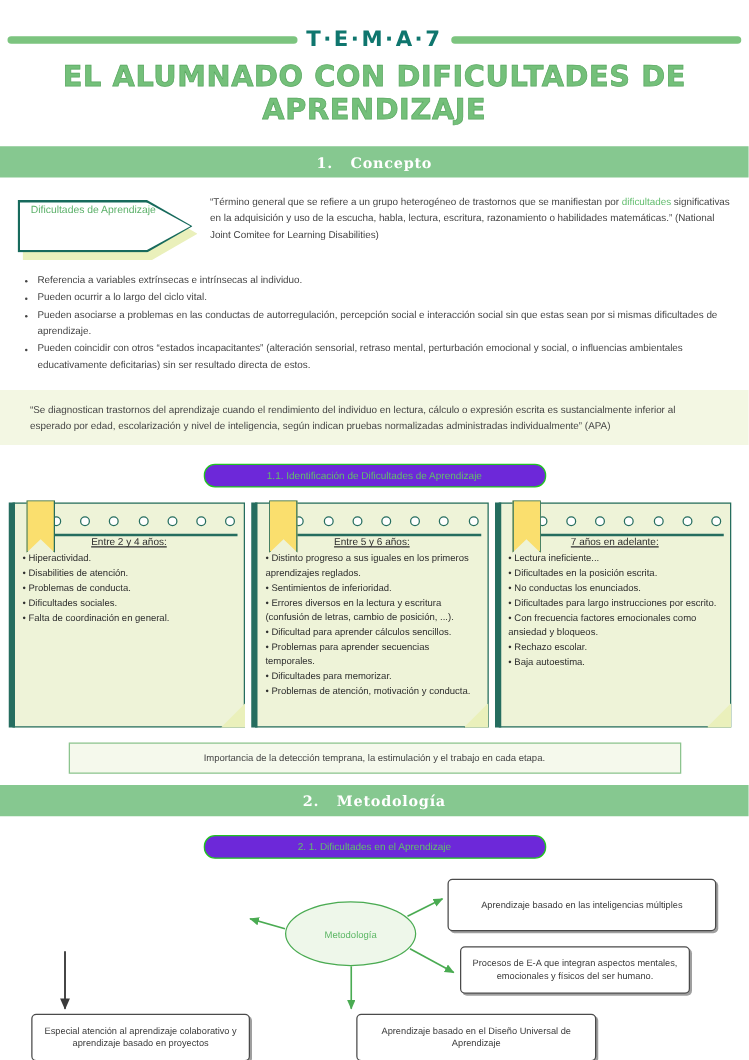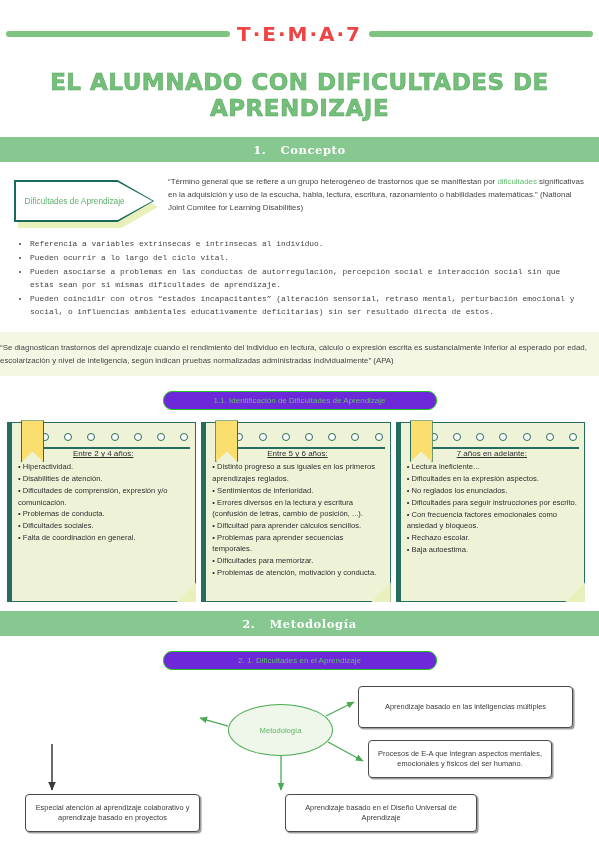--- a/index.html
+++ b/index.html
@@ -11,25 +11,25 @@
   .page{position:relative;width:599px;height:848px;}
 
   
   .tema-row{
     display:flex;align-items:center;justify-content:center;
     gap:7px;margin-top:22px;padding:0 6px;
   }
   .rule{height:6px;border-radius:3px;background:#7cc47f;flex:1 1 auto;}
   .tema-label{
     font-family:"DejaVu Sans", sans-serif;
-    font-weight:bold;font-size:20px;letter-spacing:2px;
-    color:#ef4444;white-space:nowrap;
+    font-weight:bold;font-size:17px;letter-spacing:2px;
+    color:#0f766e;white-space:nowrap;
   }
   .main-title{
-    text-align:center;margin-top:23px;
+    text-align:center;margin-top:7px;
     font-family:"DejaVu Sans", sans-serif;
     font-weight:bold;font-size:23px;letter-spacing:.5px;
     color:#74c07a;
     -webkit-text-stroke:0.6px #5aa862;
   }
 
   
   .band{
     background:#86c890;width:100%;height:25px;
     display:flex;align-items:center;justify-content:center;
@@ -52,43 +52,43 @@
   }
   .arrow-tag .outline{
     position:absolute;left:0;top:0;width:140px;height:42px;
     background:#176a5c;
     clip-path:polygon(0 0,74% 0,100% 50%,74% 100%,0 100%);
   }
   .arrow-tag .inner{
     position:absolute;left:1.6px;top:1.6px;width:136.8px;height:38.8px;
     background:#ffffff;
     clip-path:polygon(0 0,74% 0,100% 50%,74% 100%,0 100%);
-    display:flex;align-items:center;
+    display:flex;
   }
   .arrow-tag .txt{
     font-size:8.3px;color:#5cb16a;padding-left:9px;white-space:nowrap;
   }
   .quote{
     flex:1 1 auto;padding-left:8px;font-size:7.9px;line-height:1.62;
     color:#454545;
   }
   .quote .hi{color:#63bd6f;}
 
   
   .bullets{padding:10px 16px 0 16px;}
   .bullets li{
     font-size:7.9px;line-height:1.65;color:#454545;margin-bottom:1px;
   }
-  .bullets ul{margin:0;padding-left:14px;font-family:Liberation Mono, monospace;}
+  .bullets ul{margin:0;padding-left:14px;}
   .bullets li::marker{font-size:7px;}
 
   
   .apa{
     width:100%;box-sizing:border-box;background:#f3f7e3;
-    margin-top:14px;padding:9px 0;
+    margin-top:14px;padding:9px 24px;
     font-size:7.9px;line-height:1.66;color:#454545;
   }
 
   
   .pill-wrap{display:flex;justify-content:center;margin-top:15px;}
   .pill{
     border:1.7px solid #21c421;border-radius:9px;background:#6d28d9;
     padding:4px 0;width:272px;text-align:center;
     font-size:8px;color:#62bd6c;
   }
@@ -231,21 +231,20 @@
         <span class="hole"></span>
         <span class="hole"></span>
         <span class="hole"></span>
         <span class="hole"></span>
         <span class="hole"></span>
       </div>
       <h4>Entre 2 y 4 años:</h4>
       <ul>
         <li>Hiperactividad.</li>
         <li>Disabilities de atención.</li>
-        <li>Dificultades de comprensión, expresión y/o comunicación.</li>
         <li>Problemas de conducta.</li>
         <li>Dificultades sociales.</li>
         <li>Falta de coordinación en general.</li>
       </ul>
       <div class="fold"></div>
     </div>
 
     <div class="card">
       <div class="spine"></div>
       <div class="ribbon"></div>
@@ -281,32 +280,35 @@
         <span class="hole"></span>
         <span class="hole"></span>
         <span class="hole"></span>
         <span class="hole"></span>
         <span class="hole"></span>
         <span class="hole"></span>
       </div>
       <h4>7 años en adelante:</h4>
       <ul>
         <li>Lectura ineficiente...</li>
-        <li>Dificultades en la expresión aspectos.</li>
-        <li>No reglados los enunciados.</li>
-        <li>Dificultades para seguir instrucciones por escrito.</li>
+        <li>Dificultades en la posición escrita.</li>
+        <li>No conductas los enunciados.</li>
+        <li>Dificultades para largo instrucciones por escrito.</li>
         <li>Con frecuencia factores emocionales como ansiedad y bloqueos.</li>
         <li>Rechazo escolar.</li>
         <li>Baja autoestima.</li>
       </ul>
       <div class="fold"></div>
     </div>
 
   </div>
 
+  <div class="imp-wrap">
+    <div class="imp">Importancia de la detección temprana, la estimulación y el trabajo en cada etapa.</div>
+  </div>
 
   <div class="band band-2">
     <span class="num">2.</span>
     <span>Metodología</span>
   </div>
 
   <div class="pill-wrap">
     <div class="pill wide">2. 1. Dificultades en el Aprendizaje</div>
   </div>
 

